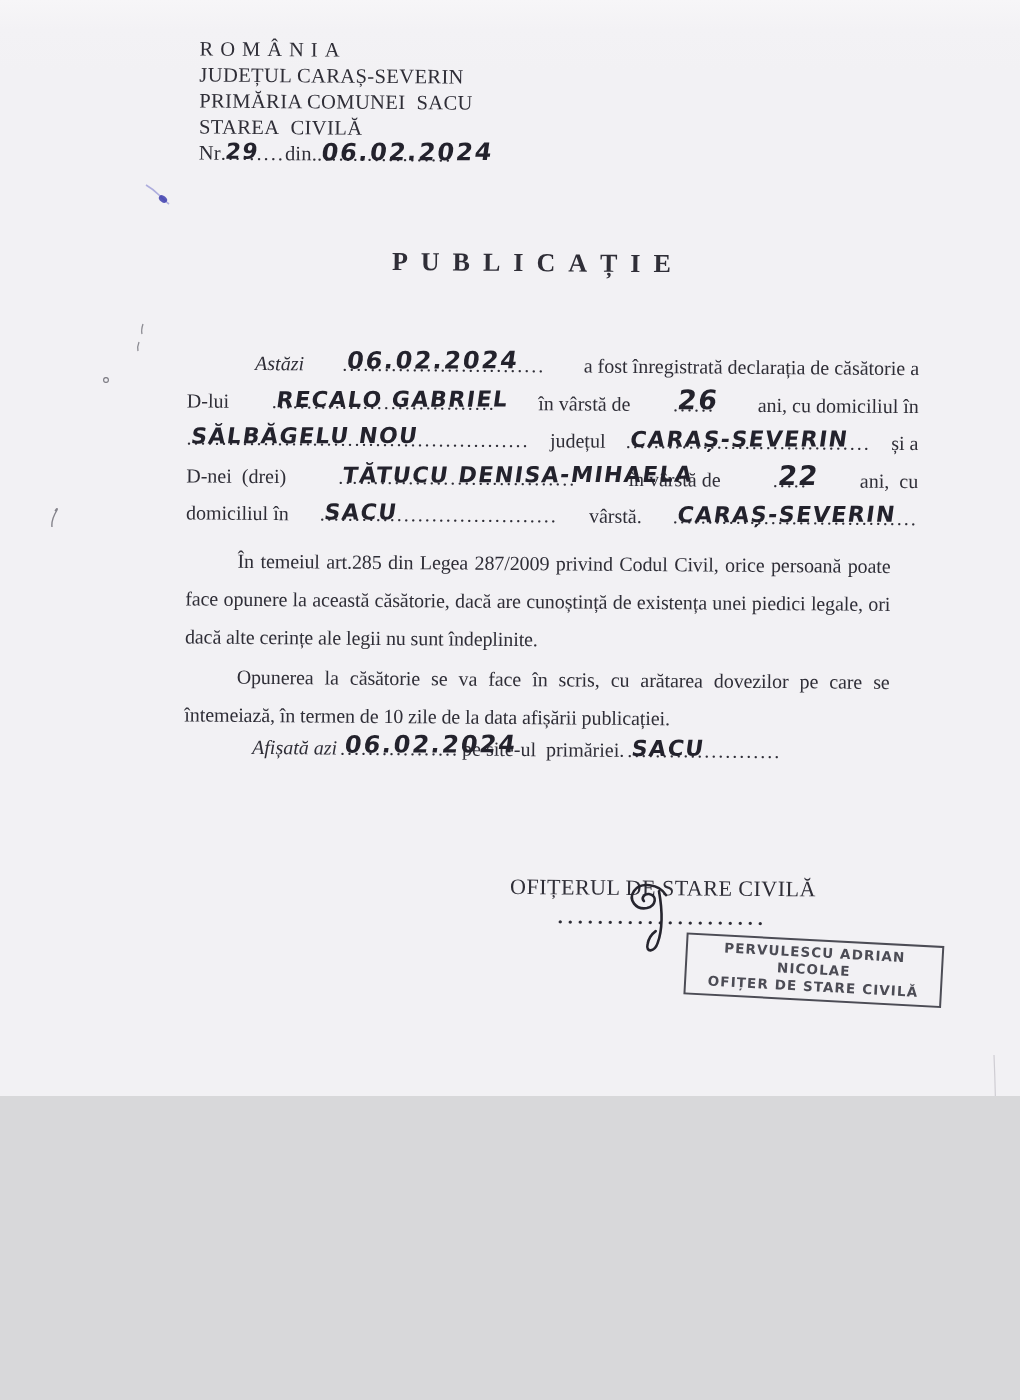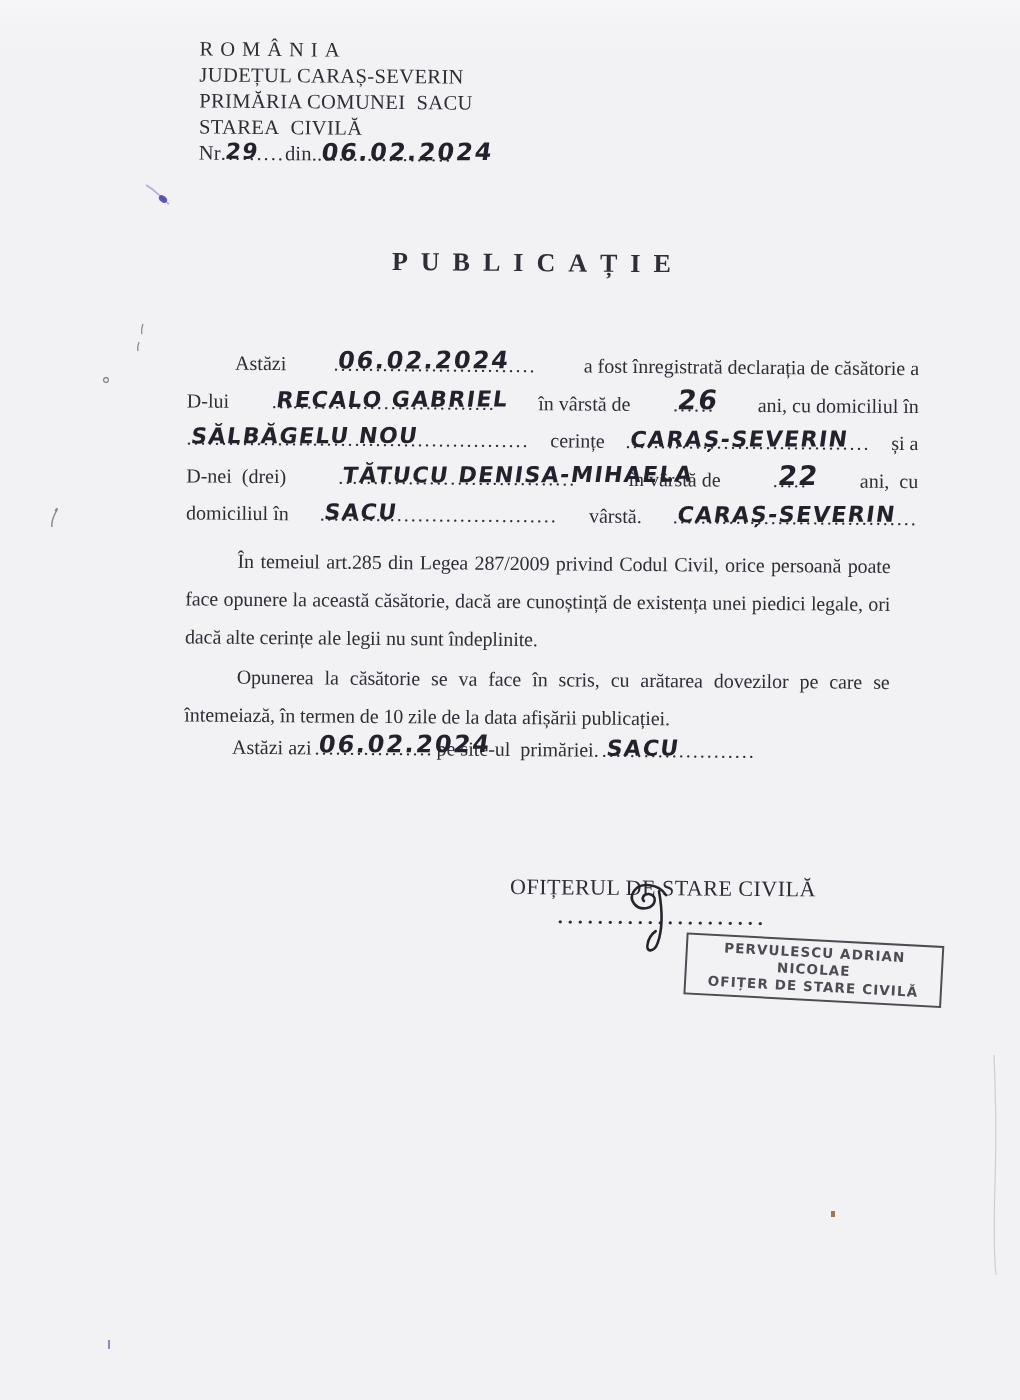--- a/index.html
+++ b/index.html
@@ -1,17 +1,17 @@
 <!DOCTYPE html>
 <html style="--paper: #f2f1f4; --ink_print: #2f2e37; --ink_hand: #23222c; --ink_blue: #3e3eae; --stamp: #4c4c55;"><head>
 <meta charset="utf-8">
 <style>
   html,body{margin:0;padding:0;background:#d8d8da;}
   .page{
-    position:relative;width:1020px;height:1400px;overflow:hidden;
+    position:relative;width:1020px;height:1096px;overflow:hidden;
     background:var(--paper,#f2f1f4);
     background-image:linear-gradient(180deg,#f7f6f8 0px,#f3f2f5 30px,var(--paper,#f2f1f4) 70px);
     font-family:"Liberation Serif","DejaVu Serif",serif;
     color:var(--ink_print,#2f2e37);
   }
   .content{position:absolute;inset:0;transform:rotate(.45deg);transform-origin:260px 0;}
 
   
   .header{position:absolute;left:200px;top:36px;font-size:20.5px;line-height:26px;white-space:nowrap;}
   .h-country{letter-spacing:7px;}
@@ -35,21 +35,21 @@
   
   .title{
     position:absolute;left:190px;top:246px;width:700px;text-align:center;
     font-weight:bold;font-size:26px;letter-spacing:13px;color:var(--ink_print,#2f2e37);
   }
 
   
   .body{position:absolute;left:190px;top:352px;width:732px;font-size:20px;}
   .bline{display:flex;justify-content:space-between;align-items:baseline;height:37.5px;white-space:nowrap;}
   .bline>span{flex:none;}
-  .ml-ind{margin-left:48px;}
+  .ml-ind{margin-left:68px;font-style:italic;}
   .para{margin:2px 0 0 0;padding-right:27px;text-align:justify;text-indent:52px;line-height:38.2px;letter-spacing:-.1px;}
   .post-line{display:flex;justify-content:flex-start;gap:3px;align-items:baseline;height:38px;margin-top:1px;white-space:nowrap;}
 
   
   .sig{position:absolute;left:505px;top:872px;width:330px;text-align:center;}
   .sig-title{font-size:22px;letter-spacing:.5px;}
   .sig-dots{position:relative;margin-top:5px;font-size:20px;font-weight:bold;letter-spacing:5px;height:34px;color:var(--ink_print,#2f2e37);}
   .sig-svg{position:absolute;left:118px;top:-26px;}
 
   
@@ -94,21 +94,21 @@
       <div class="bline">
         <span>D-lui</span>
         <span class="fill"><span class="dots">................................</span><span class="hw">RECALO GABRIEL</span></span>
         <span>în vârstă de</span>
         <span class="fill"><span class="dots">......</span><span class="hw hw-num">26</span></span>
         <span>ani, cu domiciliul în</span>
       </div>
 
       <div class="bline">
         <span class="fill"><span class="dots">.................................................</span><span class="hw">SĂLBĂGELU NOU</span></span>
-        <span>cerințe</span>
+        <span>județul</span>
         <span class="fill"><span class="dots">...................................</span><span class="hw">CARAȘ-SEVERIN</span></span>
         <span>și a</span>
       </div>
 
       <div class="bline">
         <span>D-nei&nbsp; (drei)</span>
         <span class="fill"><span class="dots">..................................</span><span class="hw">TĂTUCU DENISA-MIHAELA</span></span>
         <span>în vârstă de</span>
         <span class="fill"><span class="dots">.....</span><span class="hw hw-num">22</span></span>
         <span>ani,&nbsp; cu</span>
@@ -118,21 +118,21 @@
         <span>domiciliul în</span>
         <span class="fill"><span class="dots">..................................</span><span class="hw hw-ind">SACU</span></span>
         <span>vârstă.</span>
         <span class="fill"><span class="dots">...................................</span><span class="hw">CARAȘ-SEVERIN</span></span>
       </div>
 
       <p class="para">În temeiul art.285 din Legea 287/2009 privind Codul Civil, orice persoană poate face opunere la această căsătorie, dacă are cunoștință de existența unei piedici legale, ori dacă alte cerințe ale legii nu sunt îndeplinite.</p>
       <p class="para">Opunerea la căsătorie se va face în scris, cu arătarea dovezilor pe care se întemeiază, în termen de 10 zile de la data afișării publicației.</p>
 
       <div class="post-line">
-        <span class="ml-ind">Astăzi azi</span>
+        <span class="ml-ind">Afișată azi</span>
         <span class="fill"><span class="dots">.................</span><span class="hw hw-date">06.02.2024</span></span>
         <span>pe site-ul&nbsp; primăriei.</span>
         <span class="fill"><span class="dots">......................</span><span class="hw">SACU</span></span>
       </div>
     </div>
 
     <div class="sig">
       <div class="sig-title">OFIȚERUL DE STARE CIVILĂ</div>
       <div class="sig-dots">
         <span>.....................</span>

